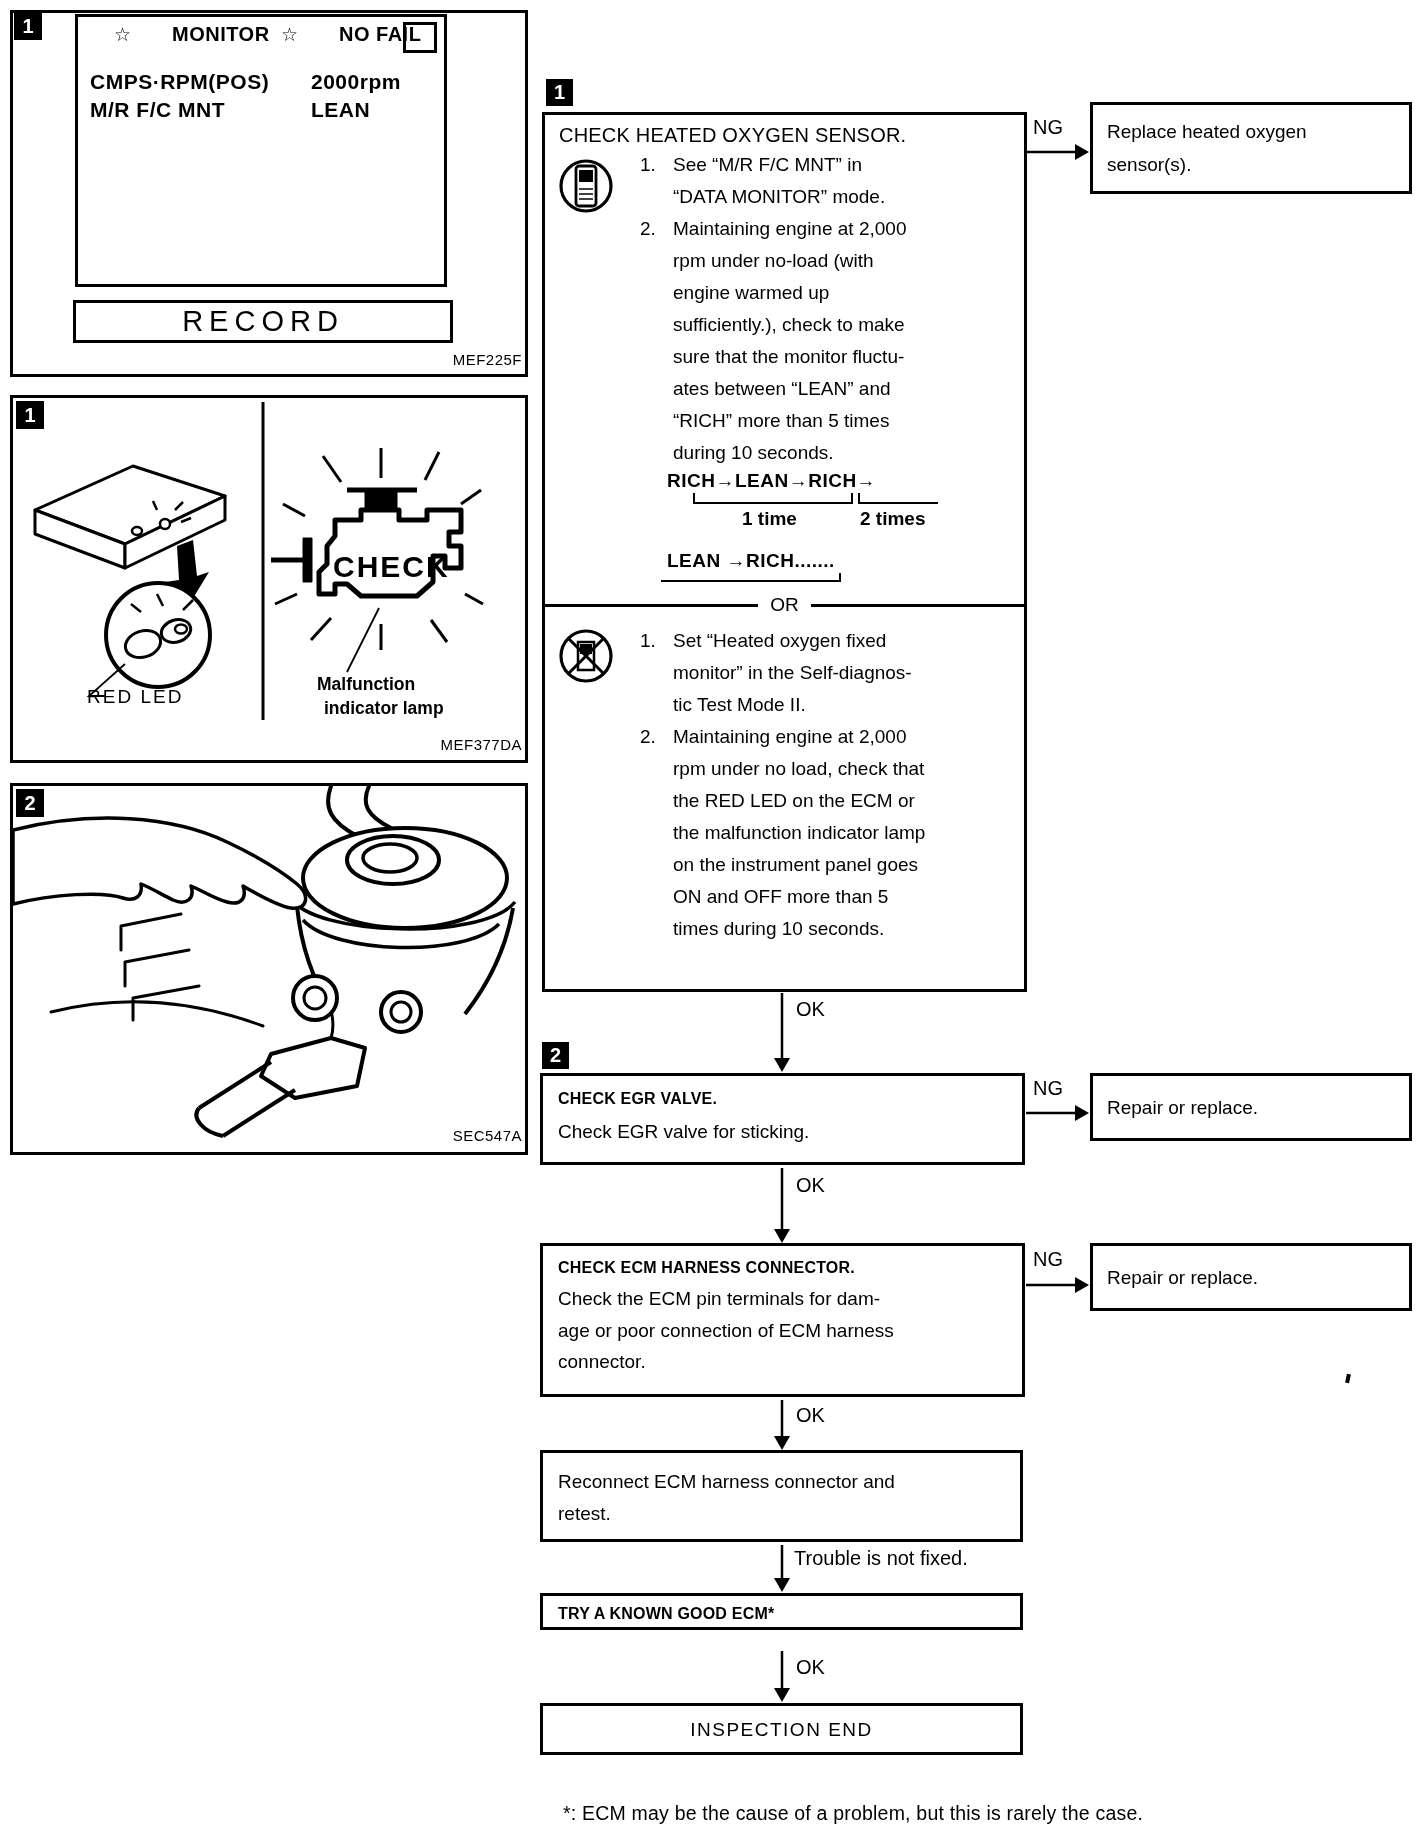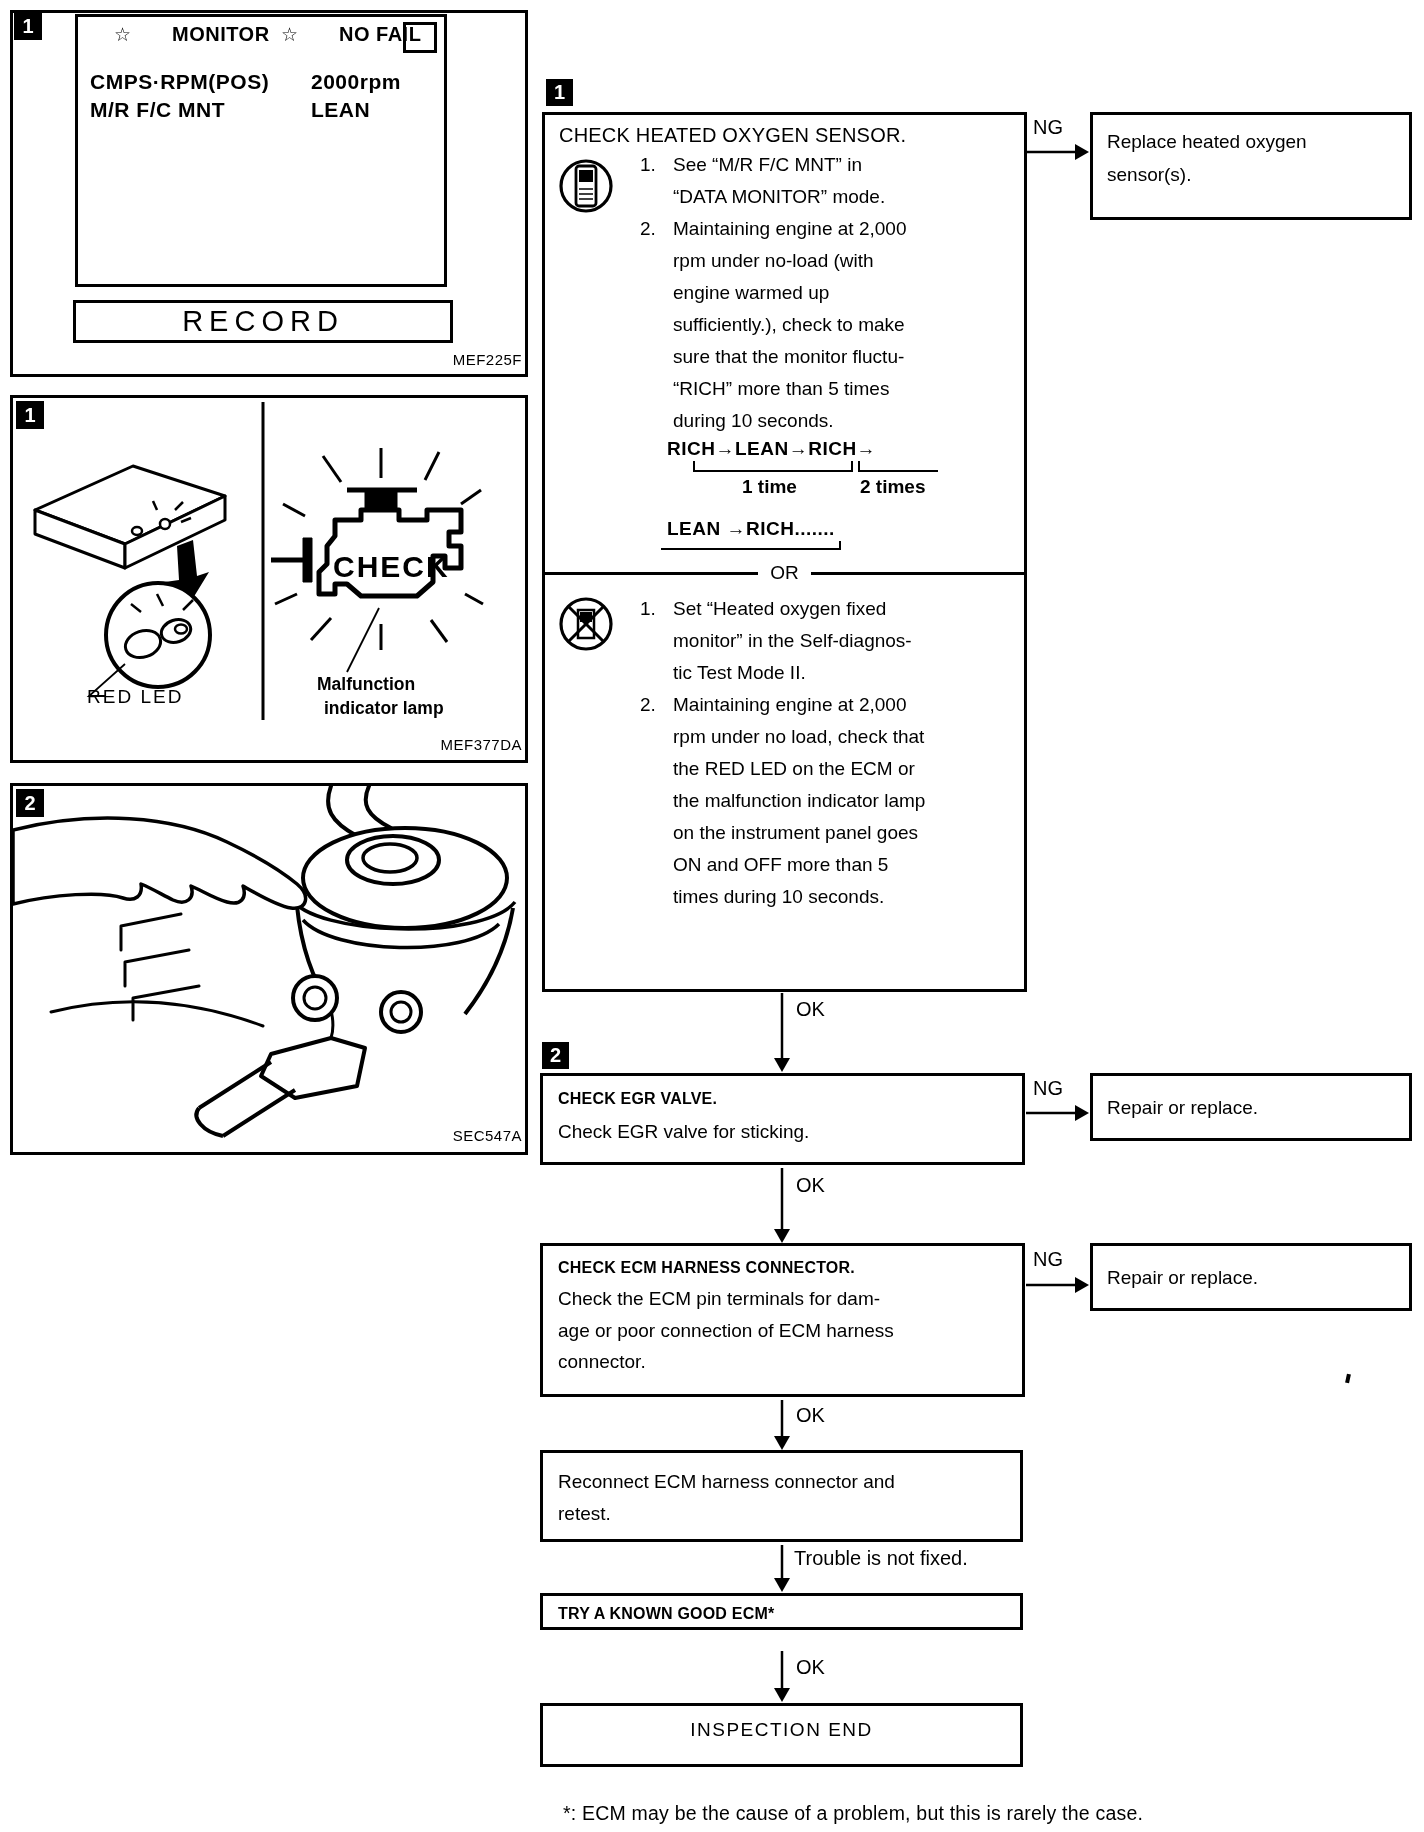--- a/index.html
+++ b/index.html
@@ -60,21 +60,21 @@
 
   
   .step-title { font-size:16px; font-weight:700; letter-spacing:.2px; }
   .step-body { font-size:19px; line-height:31.5px; }
   #box2 { left:540px; top:1073px; width:485px; height:92px; padding:14px 15px 0; }
   #box2 .step-title { margin-bottom:8px; }
   #box3 { left:540px; top:1243px; width:485px; height:154px; padding:13px 15px 0; }
   #box3 .step-title { margin-bottom:6px; }
   #box4 { left:540px; top:1450px; width:483px; height:92px; padding:13px 15px 0; }
   #box5 { left:540px; top:1593px; width:483px; height:37px; padding:9px 15px 0; }
-  #box6 { left:540px; top:1703px; width:483px; height:64px; padding:13px 15px 0; text-align:center;
+  #box6 { left:540px; top:1703px; width:483px; height:52px; padding:13px 15px 0; text-align:center;
           font-size:19px; letter-spacing:1.5px; }
   .abox { position:absolute; border:3px solid #000; background:#fff; font-size:19px; padding:10px 14px; line-height:33px; }
   .abox.center { display:flex; align-items:center; padding:0 14px; }
   .tag { position:absolute; font-size:20px; white-space:nowrap; }
   #connectors { position:absolute; left:0; top:0; z-index:2; pointer-events:none; }
   .footnote { position:absolute; left:563px; top:1802px; font-size:19.5px; letter-spacing:.2px; }
   .artifact { position:absolute; width:4px; height:9px; background:#000; transform:rotate(12deg); }
 </style>
 </head>
 <body>
@@ -218,20 +218,21 @@
           </div>
         </div>
         <div class="item">
           <span class="inum">2.</span>
           <div class="ilines">
             <div>Maintaining engine at 2,000</div>
             <div>rpm under no-load (with</div>
             <div>engine warmed up</div>
             <div>sufficiently.), check to make</div>
             <div>sure that the monitor fluctu-</div>
+            <div>ates between “LEAN” and</div>
             <div>“RICH” more than 5 times</div>
             <div>during 10 seconds.</div>
           </div>
         </div>
       </div>
     </div>
 
     <div class="seq">
       <div class="s-line">RICH→LEAN→RICH→</div>
       <div class="br-row">
@@ -282,21 +283,21 @@
             <div>ON and OFF more than 5</div>
             <div>times during 10 seconds.</div>
           </div>
         </div>
       </div>
     </div>
   </div>
   <div class="badge" style="left:546px;top:79px;width:27px;height:27px">1</div>
 
   <div class="tag" style="left:1033px;top:116px">NG</div>
-  <div class="abox" style="left:1090px;top:112px;width:322px;height:108px">
+  <div class="abox" style="left:1090px;top:102px;width:322px;height:92px">
     <div>Replace heated oxygen</div>
     <div>sensor(s).</div>
   </div>
   <div class="tag" style="left:796px;top:998px">OK</div>
 
   <div class="fbox" id="box2">
     <div class="step-title">CHECK EGR VALVE.</div>
     <div class="step-body">Check EGR valve for sticking.</div>
   </div>
   <div class="badge" style="left:542px;top:1042px;width:27px;height:27px">2</div>

